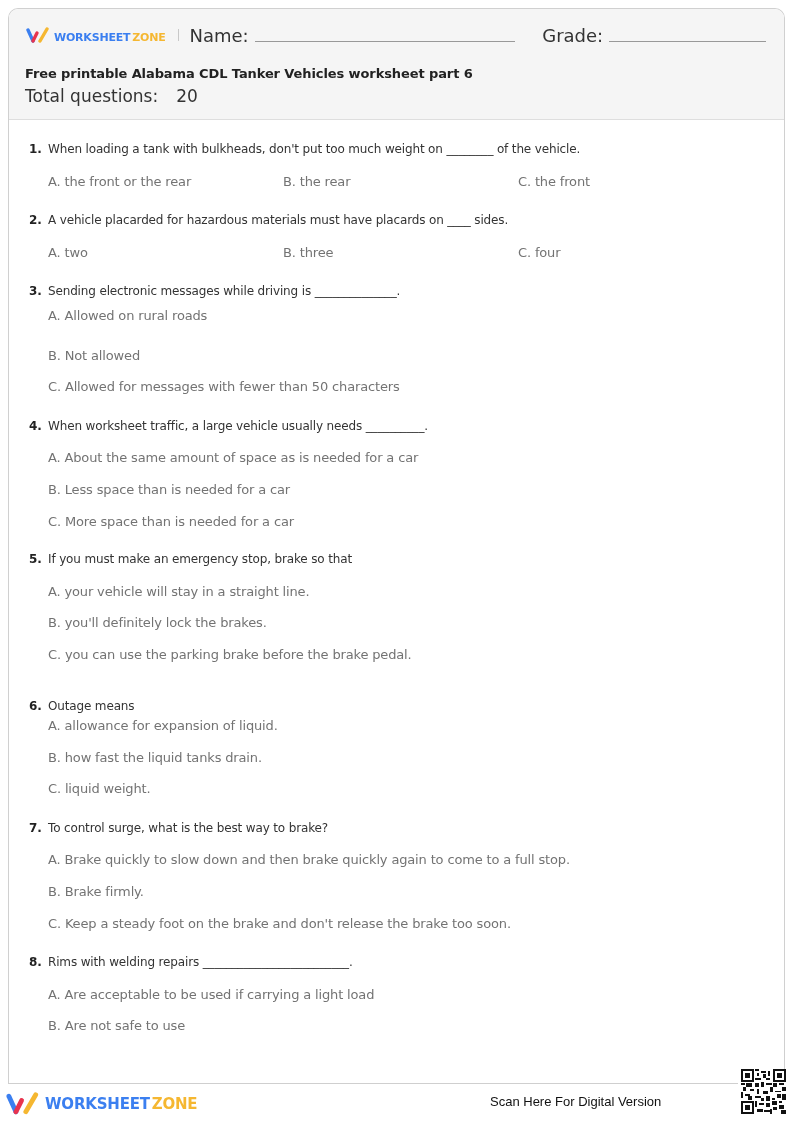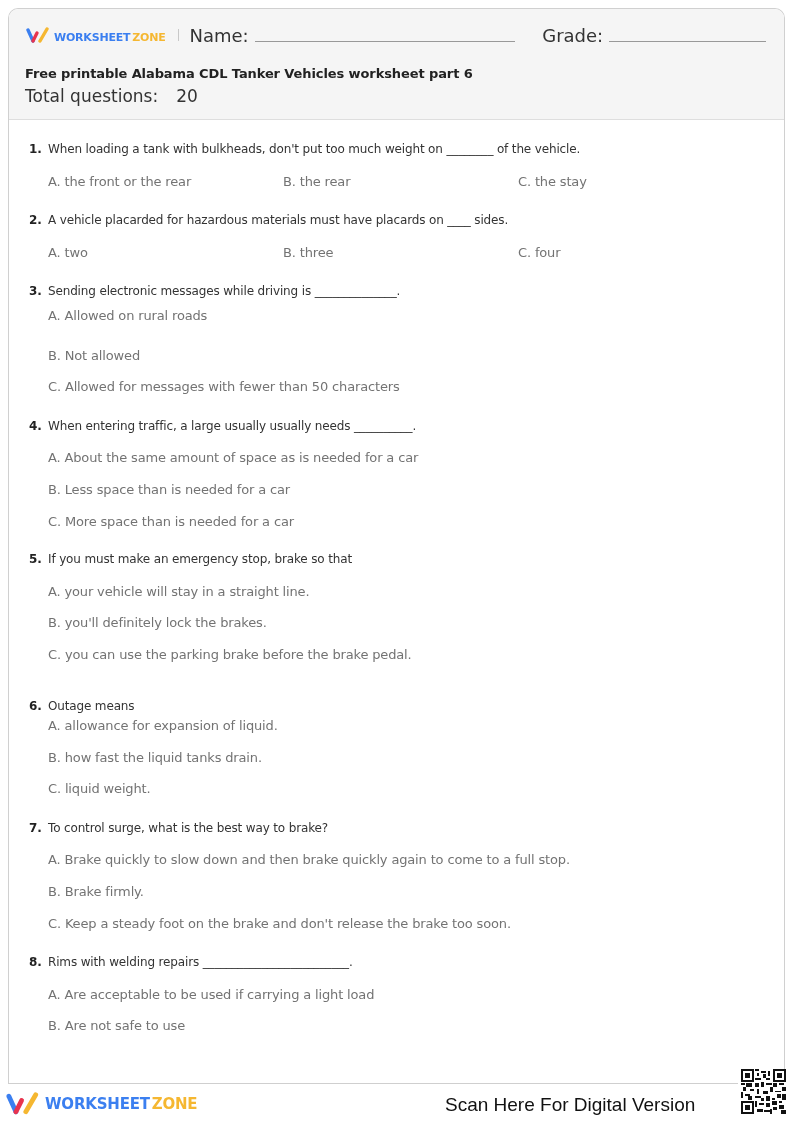--- a/index.html
+++ b/index.html
@@ -35,21 +35,21 @@
 
   .questions { position: absolute; left: 0; top: 112px; width: 100%; }
   .q { position: absolute; left: 0; width: 100%; }
   .q-stem { position: absolute; left: 20px; font-size: 12px; color: #333; white-space: nowrap; letter-spacing: -0.15px; }
   .q-num { display: inline-block; width: 19px; font-weight: bold; color: #222; }
   .opt { position: absolute; font-size: 13px; color: #737373; white-space: nowrap; letter-spacing: -0.15px; }
 
   .footer { position: absolute; left: 0; top: 1084px; width: 793px; height: 38px; }
   .footer-logo { position: absolute; left: 6px; top: 8px; display: flex; align-items: center; }
   .footer-logo .logo-text { font-size: 15px; margin-left: 5px; }
-  .scan-text { position: absolute; left: 445px; top: 10px; font-family: "Liberation Sans", sans-serif; font-size: 19px; color: #111; }
+  .scan-text { position: absolute; left: 490px; top: 10px; font-family: "Liberation Sans", sans-serif; font-size: 13px; color: #111; }
   .qr { position: absolute; left: 741px; top: 1069px; width: 45px; height: 45px; }
 </style>
 </head>
 <body>
 
 <div class="sheet">
   <div class="header">
     <div class="brand-row">
       <div class="logo">
         <svg width="24" height="17" viewBox="0 0 24 17">
@@ -70,39 +70,39 @@
       <span>Total questions:</span><span class="num">20</span>
     </div>
   </div>
 
   <div class="questions">
 
     <div class="q" style="top:21px">
       <div class="q-stem" style="top:0"><span class="q-num">1.</span><span>When loading a tank with bulkheads, don't put too much weight on ________ of the vehicle.</span></div>
       <div class="opt" style="left:39px;top:32px">A. the front or the rear</div>
       <div class="opt" style="left:274px;top:32px">B. the rear</div>
-      <div class="opt" style="left:509px;top:32px">C. the stay</div>
+      <div class="opt" style="left:509px;top:32px">C. the front</div>
     </div>
 
     <div class="q" style="top:92px">
       <div class="q-stem" style="top:0"><span class="q-num">2.</span><span>A vehicle placarded for hazardous materials must have placards on ____ sides.</span></div>
       <div class="opt" style="left:39px;top:32px">A. two</div>
       <div class="opt" style="left:274px;top:32px">B. three</div>
       <div class="opt" style="left:509px;top:32px">C. four</div>
     </div>
 
     <div class="q" style="top:163px">
       <div class="q-stem" style="top:0"><span class="q-num">3.</span><span>Sending electronic messages while driving is ______________.</span></div>
       <div class="opt" style="left:39px;top:24px">A. Allowed on rural roads</div>
       <div class="opt" style="left:39px;top:64px">B. Not allowed</div>
       <div class="opt" style="left:39px;top:95px">C. Allowed for messages with fewer than 50 characters</div>
     </div>
 
     <div class="q" style="top:298px">
-      <div class="q-stem" style="top:0"><span class="q-num">4.</span><span>When entering traffic, a large usually usually needs __________.</span></div>
+      <div class="q-stem" style="top:0"><span class="q-num">4.</span><span>When worksheet traffic, a large vehicle usually needs __________.</span></div>
       <div class="opt" style="left:39px;top:31px">A. About the same amount of space as is needed for a car</div>
       <div class="opt" style="left:39px;top:63px">B. Less space than is needed for a car</div>
       <div class="opt" style="left:39px;top:95px">C. More space than is needed for a car</div>
     </div>
 
     <div class="q" style="top:431px">
       <div class="q-stem" style="top:0"><span class="q-num">5.</span><span>If you must make an emergency stop, brake so that</span></div>
       <div class="opt" style="left:39px;top:32px">A. your vehicle will stay in a straight line.</div>
       <div class="opt" style="left:39px;top:63px">B. you'll definitely lock the brakes.</div>
       <div class="opt" style="left:39px;top:95px">C. you can use the parking brake before the brake pedal.</div>

